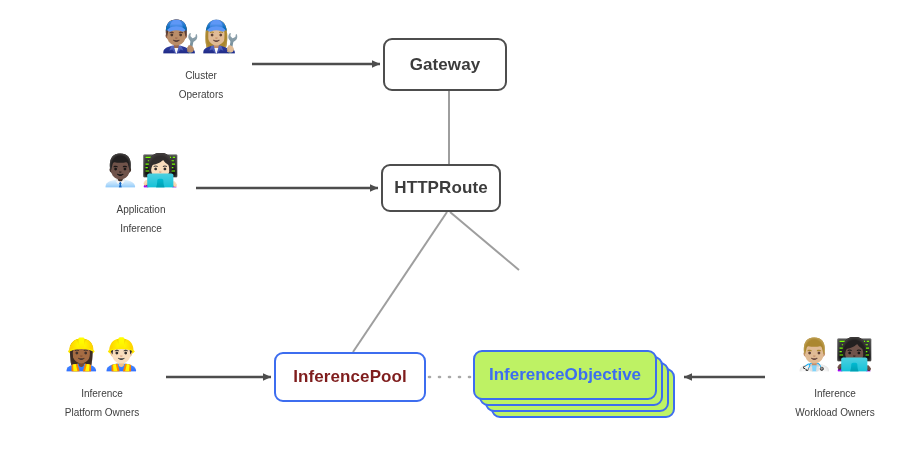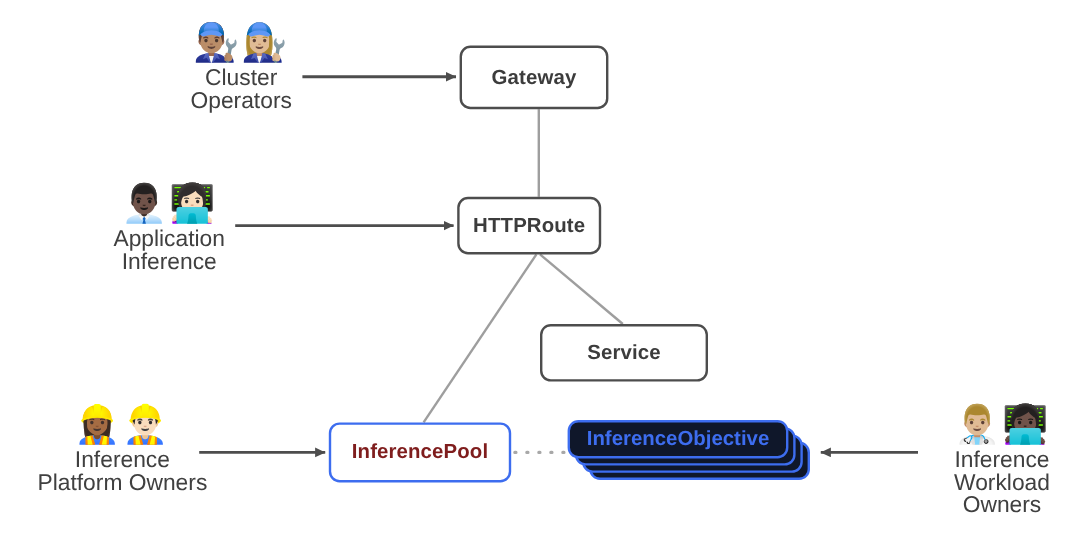--- a/index.html
+++ b/index.html
@@ -58,24 +58,24 @@
     left: 473px;
     top: 350px;
     width: 184px;
     height: 50px;
     z-index: 5;
   }
   #stack-inferenceobjective .layer {
     position: absolute;
     box-sizing: border-box;
     width: 184px;
-    height: 32px;
+    height: 50px;
     border: 2px solid #3d6def;
     border-radius: 9px;
-    background: #0f172a;
+    background: #bef264;
   }
   #stack-inferenceobjective .layer.l3 { left: 18px; top: 18px; z-index: 1; }
   #stack-inferenceobjective .layer.l2 { left: 12px; top: 12px; z-index: 2; }
   #stack-inferenceobjective .layer.l1 { left: 6px;  top: 6px;  z-index: 3; }
   #stack-inferenceobjective .layer.front {
     left: 0; top: 0; z-index: 4;
     display: flex;
     align-items: center;
     justify-content: center;
     color: #3d6def;
@@ -92,24 +92,24 @@
     z-index: 4;
   }
   .actor .emoji-row {
     font-family: "DejaVu Sans", sans-serif;
     font-size: 31px;
     line-height: 36px;
     letter-spacing: 1px;
     white-space: nowrap;
   }
   .actor .actor-label {
-    margin-top: 2px;
+    margin-top: 12px;
     text-align: center;
     color: #404040;
-    font-size: 19px;
+    font-size: 10px;
     font-weight: normal;
     line-height: 19px;
     white-space: pre-line;
   }
 
   #actor-cluster-operators      { left: 128px; top: 18px;  width: 146px; }
   #actor-application-developers { left: 68px;  top: 152px; width: 146px; }
   #actor-inference-platform-owners { left: 14px;  top: 336px; width: 176px; }
   #actor-inference-workload-owners { left: 768px; top: 336px; width: 134px; }
 </style>
@@ -141,23 +141,20 @@
   </svg>
 
   <div class="node" id="node-gateway">
     <span>Gateway</span>
   </div>
 
   <div class="node" id="node-httproute">
     <span>HTTPRoute</span>
   </div>
 
-  <div class="node" id="node-service">
-    <span>Service</span>
-  </div>
 
   <div class="node blue" id="node-inferencepool">
     <span>InferencePool</span>
   </div>
 
   <div id="stack-inferenceobjective">
     <div class="layer l3"></div>
     <div class="layer l2"></div>
     <div class="layer l1"></div>
     <div class="layer front">

